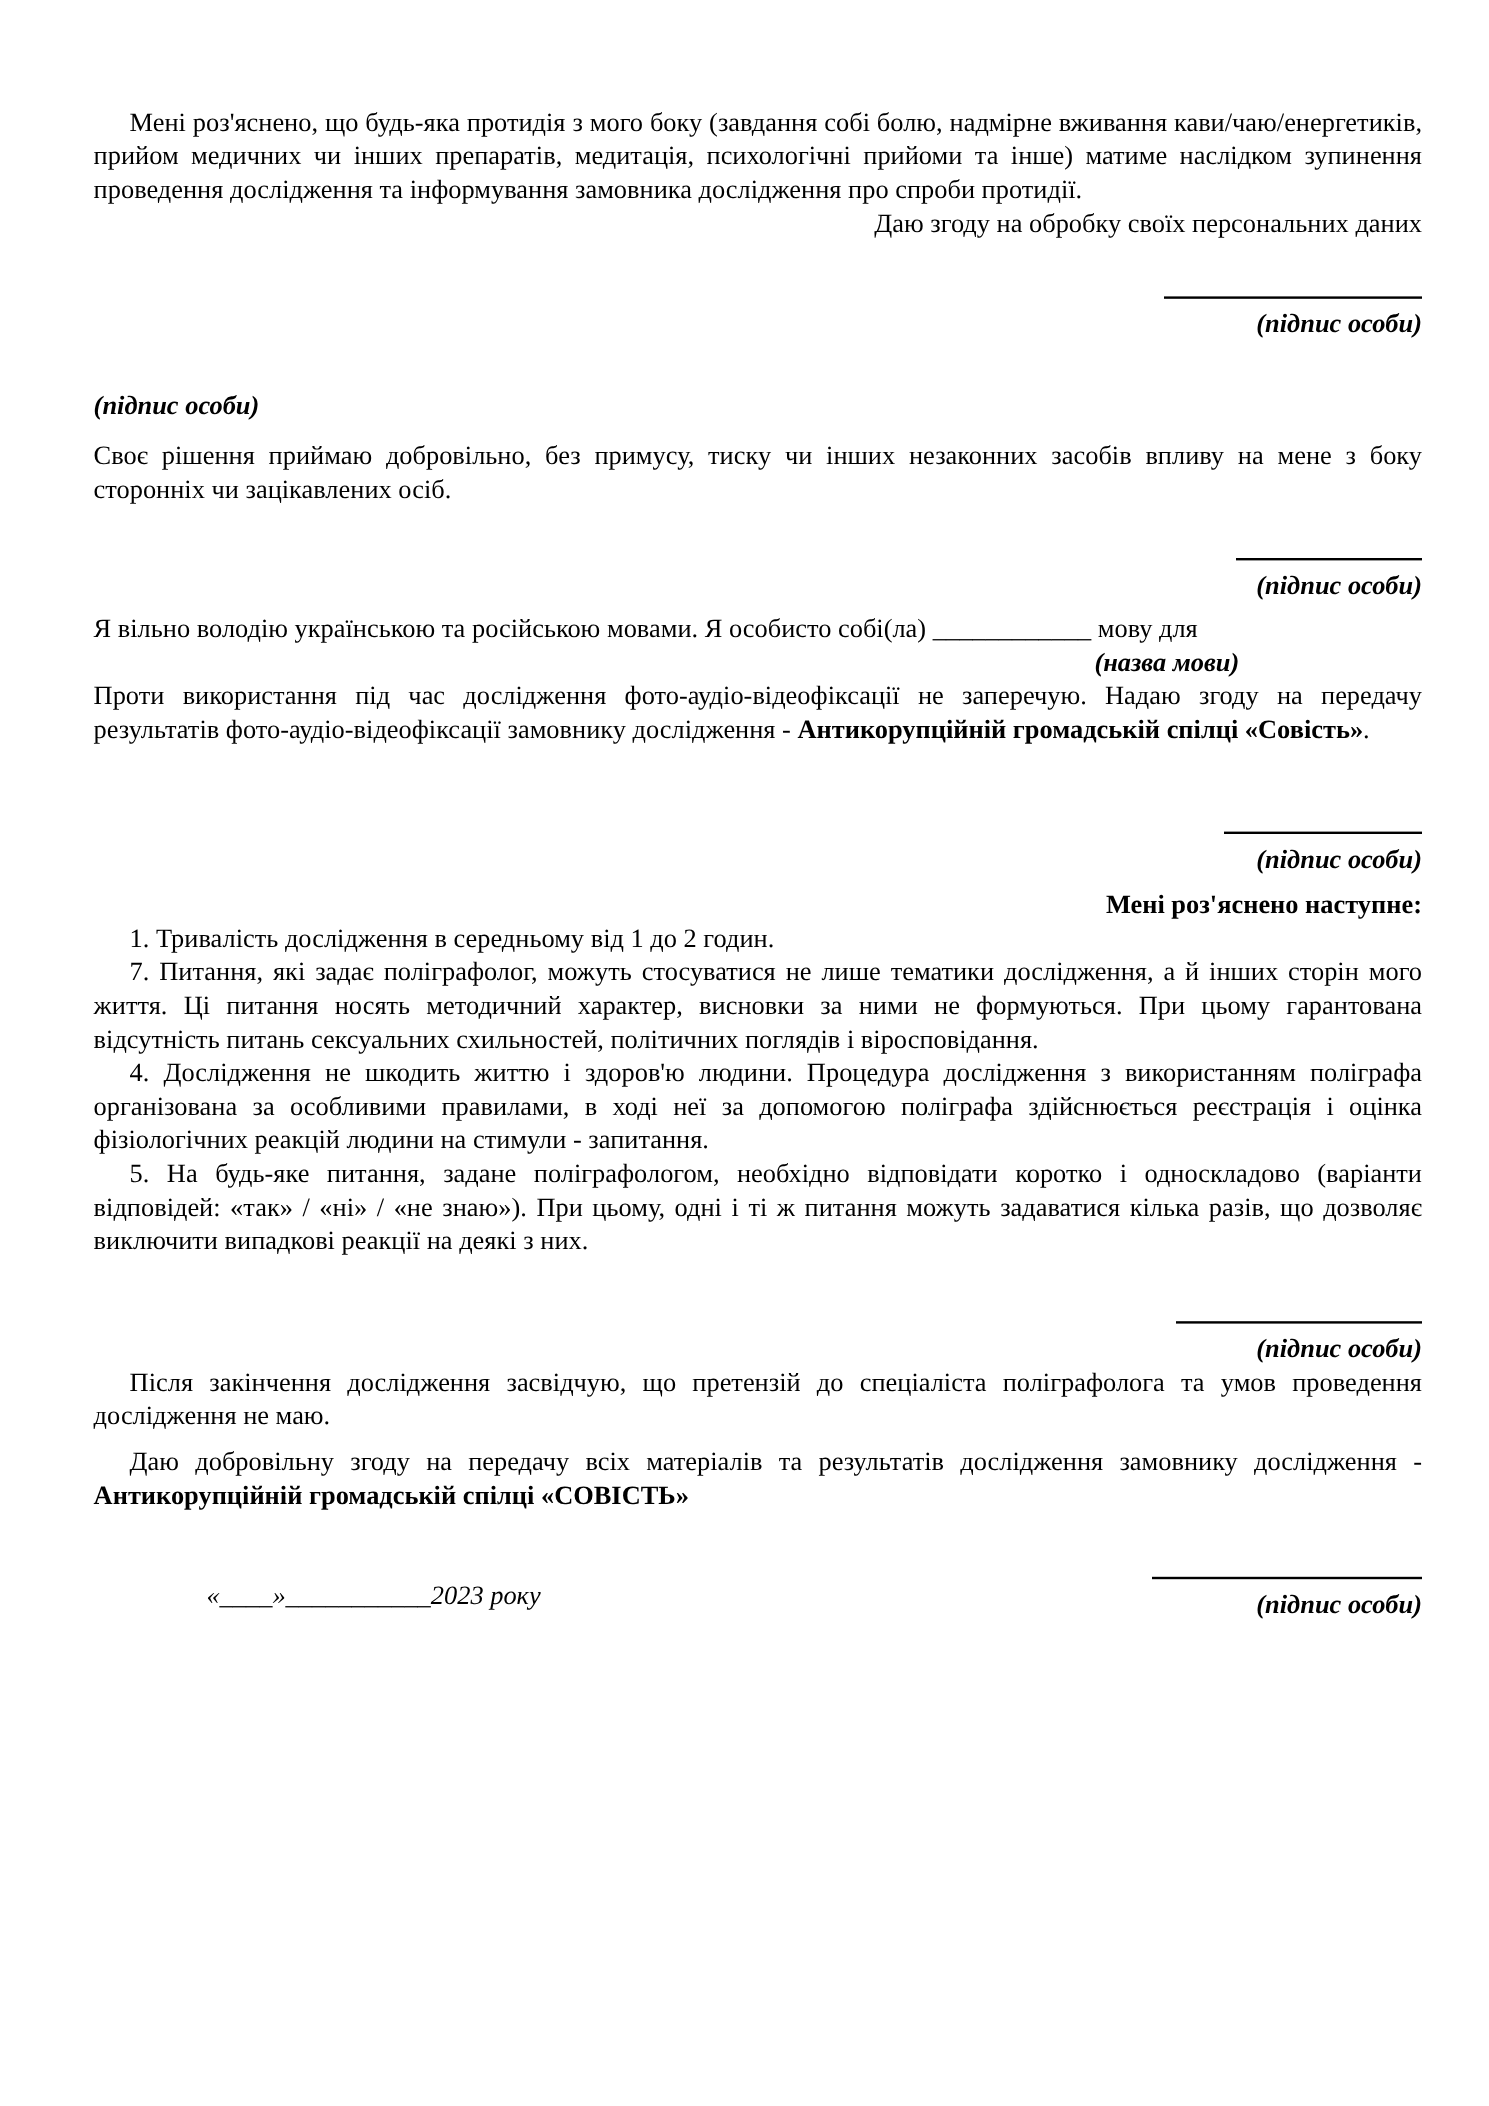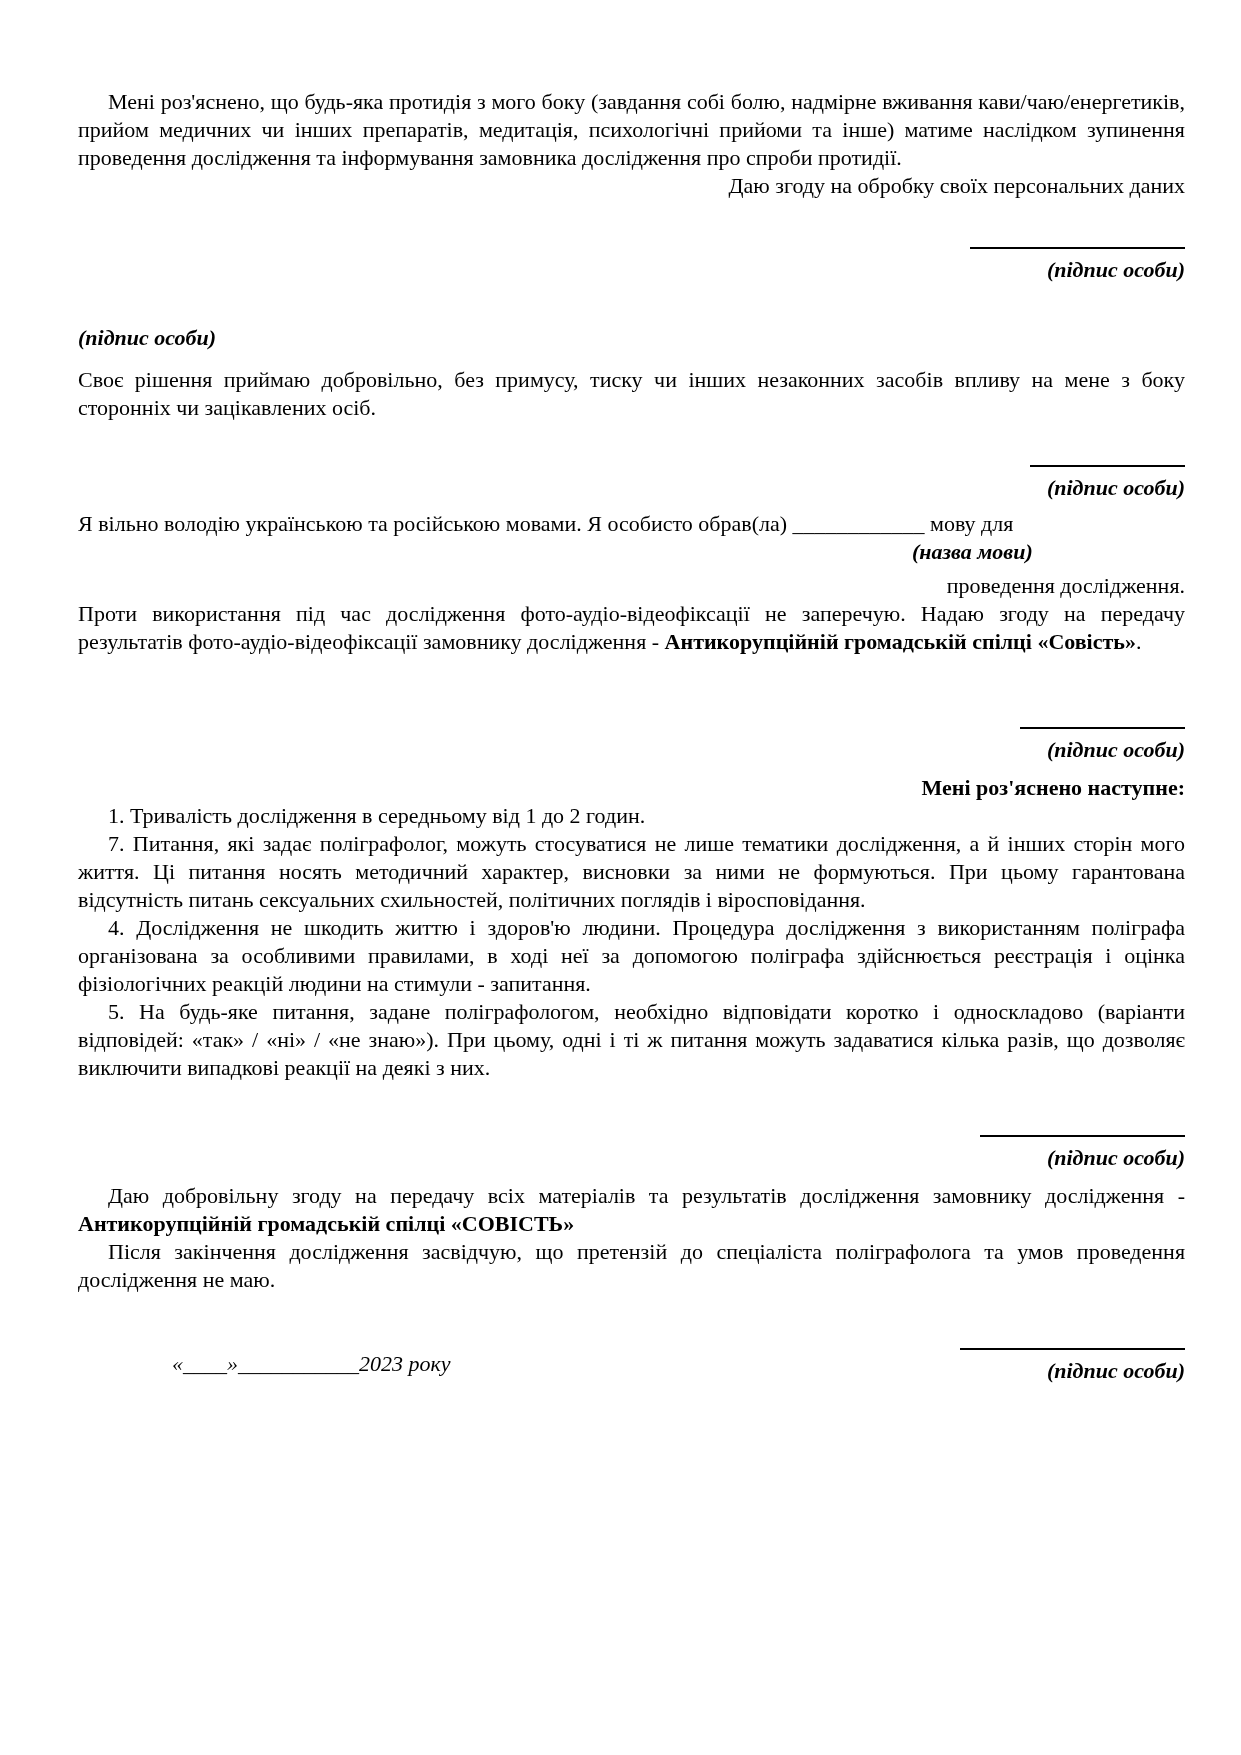--- a/index.html
+++ b/index.html
@@ -106,48 +106,47 @@
 
   <div class="sig-label-left mt-leftsig">(підпис особи)</div>
 
   <p class="just mt-p3">Своє рішення приймаю добровільно, без примусу, тиску чи інших незаконних засобів впливу на мене з боку сторонніх чи зацікавлених осіб.</p>
 
   <div class="sig-block mt-sig2">
     <span class="sig-line w155"></span>
     <div class="sig-label">(підпис особи)</div>
   </div>
 
-  <p class="just mt-p4">Я вільно володію українською та російською мовами. Я особисто обрав(ла) ____________ мову для</p>
+  <p class="just mt-p4">Я вільно володію українською та російською мовами. Я особисто собі(ла) ____________ мову для</p>
 
   <div class="lang-label-row">(назва мови)</div>
 
-  <p class="mt-p5">проведення дослідження.</p>
 
   <p class="just"><span>Проти використання під час дослідження фото-аудіо-відеофіксації не заперечую. Надаю згоду на передачу результатів фото-аудіо-відеофіксації замовнику дослідження - </span><span class="bold">Антикорупційній громадській спілці «Совість»</span><span>.</span></p>
 
   <div class="sig-block mt-sig3">
     <span class="sig-line w165"></span>
     <div class="sig-label">(підпис особи)</div>
   </div>
 
   <p class="indent mt-head"><span class="heading-underline">Мені роз'яснено наступне:</span></p>
 
   <p class="just indent">1. Тривалість дослідження в середньому від 1 до 2 годин.</p>
   <p class="just indent">7. Питання, які задає поліграфолог, можуть стосуватися не лише тематики дослідження, а й інших сторін мого життя. Ці питання носять методичний характер, висновки за ними не формуються. При цьому гарантована відсутність питань сексуальних схильностей, політичних поглядів і віросповідання.</p>
   <p class="just indent">4. Дослідження не шкодить життю і здоров'ю людини. Процедура дослідження з використанням поліграфа організована за особливими правилами, в ході неї за допомогою поліграфа здійснюється реєстрація і оцінка фізіологічних реакцій людини на стимули - запитання.</p>
   <p class="just indent">5. На будь-яке питання, задане поліграфологом, необхідно відповідати коротко і односкладово (варіанти відповідей: «так» / «ні» / «не знаю»). При цьому, одні і ті ж питання можуть задаватися кілька разів, що дозволяє виключити випадкові реакції на деякі з них.</p>
 
   <div class="sig-block mt-sig4">
     <span class="sig-line w205"></span>
     <div class="sig-label">(підпис особи)</div>
   </div>
 
+  <p class="just indent">Після закінчення дослідження засвідчую, що претензій до спеціаліста поліграфолога та умов проведення дослідження не маю.</p>
+
   <p class="just indent mt-p7"><span>Даю добровільну згоду на передачу всіх матеріалів та результатів дослідження замовнику дослідження - </span><span class="bold">Антикорупційній громадській спілці «СОВІСТЬ»</span></p>
-
-  <p class="just indent">Після закінчення дослідження засвідчую, що претензій до спеціаліста поліграфолога та умов проведення дослідження не маю.</p>
 
   <div class="date-row mt-date">
     <div class="date-text">«____»___________2023 року</div>
     <div class="date-sig-col">
       <span class="sig-line w225"></span>
       <div class="sig-label">(підпис особи)</div>
     </div>
   </div>
 
 </div>

